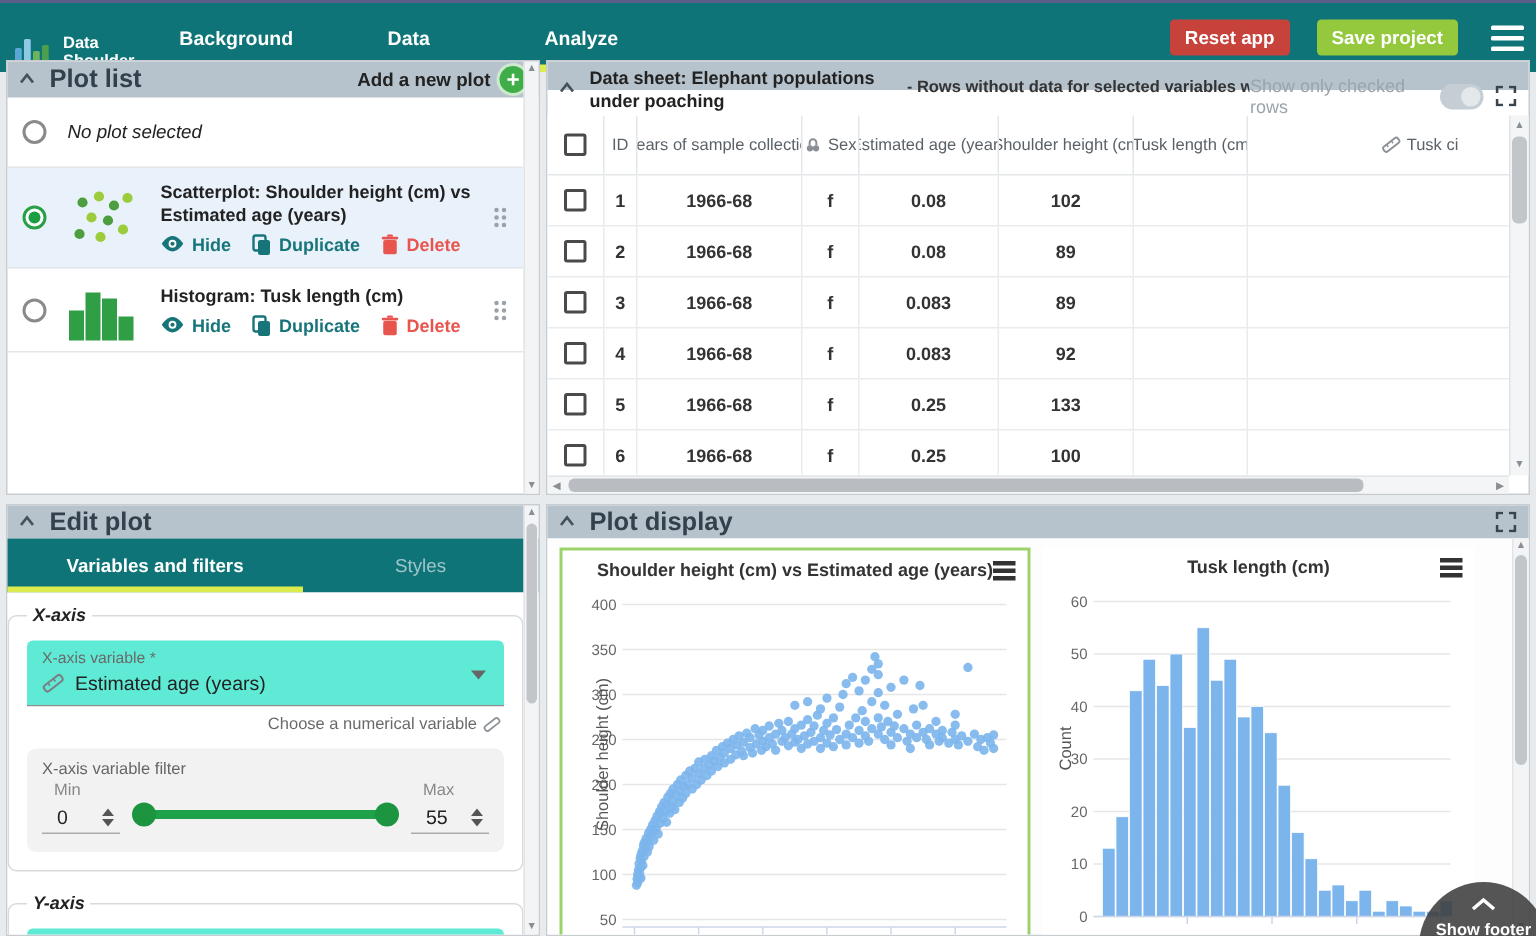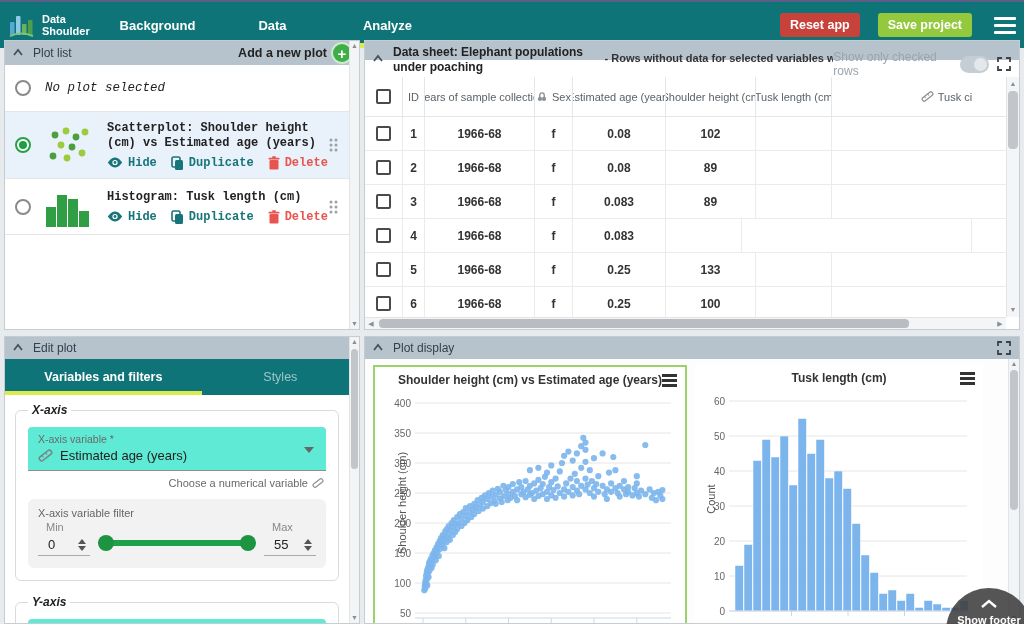--- a/index.html
+++ b/index.html
@@ -2,54 +2,54 @@
 <html><head>
 <meta charset="utf-8">
 <style>
   * { margin:0; padding:0; box-sizing:border-box; }
   html,body { width:1024px; height:624px; overflow:hidden; }
   body { font-family:"Liberation Sans", sans-serif; background:#e8ebee; position:relative; }
   #app { position:absolute; inset:0; }
   .topstrip { position:absolute; top:0; left:0; right:0; height:2px; background:#5b5e86; z-index:5; }
 
   
-  .nav { position:absolute; top:2px; left:0; right:0; height:46px; background:#0e7478; display:flex; align-items:center; }
+  .nav { position:absolute; top:2px; left:0; right:0; height:46px; background:#0e7478; display:flex; align-items:flex-end; }
   .logo { display:flex; align-items:center; margin-left:8px; }
   .logo-icon { width:26px; height:26px; margin-right:8px; }
   .logo-text { color:#fff; font-size:11px; font-weight:bold; line-height:12px; }
   .nav-tabs { position:absolute; left:100px; top:0; bottom:0; display:flex; }
   .nav-tab { width:115px; color:#fff; font-size:13px; font-weight:bold; display:flex; align-items:center; justify-content:center; position:relative; cursor:pointer; }
   .nav-tab.wide { width:130px; }
   .tab-underline { position:absolute; left:326px; bottom:0; width:191px; height:5px; background:#dcec4e; }
   .nav-right { position:absolute; right:8px; top:0; bottom:0; display:flex; align-items:center; gap:18px; }
   .btn { border:none; border-radius:3px; color:#fff; font-size:12.5px; font-weight:bold; padding:5px 10px; font-family:inherit; cursor:pointer; }
   .btn-reset { background:#c8423c; }
   .btn-save { background:#94c83d; }
   .burger { width:22px; display:flex; flex-direction:column; gap:4px; margin-left:4px; cursor:pointer; }
   .burger span { height:3px; background:#fff; border-radius:1px; }
 
   
   .panel { position:absolute; background:#fff; border:1px solid #c7ccd1; }
   .panel-head { background:#b7c3cc; display:flex; align-items:center; padding:0 8px; position:relative; }
-  .panel-title { font-size:12px; font-weight:normal; color:#33414c; margin-left:10px; }
+  .panel-title { font-size:17px; font-weight:bold; color:#33414c; margin-left:10px; }
   .chev { width:10px; height:10px; flex:0 0 auto; }
   .fsicon { width:14px; height:14px; margin-left:8px; flex:0 0 auto; }
 
   #plotListPanel { left:4px; top:40px; width:356px; height:290px; }
   #dataSheetPanel { left:364px; top:40px; width:656px; height:290px; }
   #editPanel { left:4px; top:336px; width:356px; height:288px; }
   #displayPanel { left:364px; top:336px; width:656px; height:288px; }
 
   
   #plotListPanel .panel-head { height:24px; }
   .addplot { margin-left:auto; display:flex; align-items:center; gap:6px; cursor:pointer; }
   .addplot-label { font-size:12.5px; font-weight:bold; color:#222; }
   .plus-circle { width:18px; height:18px; border-radius:50%; background:#3fae49; color:#fff; font-size:15px; font-weight:bold; display:flex; align-items:center; justify-content:center; box-shadow:0 0 0 2px #cfe9cf; line-height:1; }
   .plist { position:absolute; top:24px; bottom:0; left:0; right:10px; overflow:hidden; }
-  .plist-row { display:flex; align-items:center; border-bottom:1px solid #e3e6e9; padding:8px 10px; position:relative;font-family:Liberation Mono, monospace; }
+  .plist-row { display:flex; align-items:center; border-bottom:1px solid #e3e6e9; padding:8px 10px; position:relative; }
   .plist-row.selected { background:#e9f1fa; }
   .radio { width:16px; height:16px; border-radius:50%; border:2px solid #8a8a8a; background:#fff; flex:0 0 auto; cursor:pointer; }
   .radio.sel { border-color:#28a046; position:relative; }
   .radio.sel::after { content:""; position:absolute; inset:2px; border-radius:50%; background:#1d9e43; }
   .noplot { font-size:12.5px; font-style:italic; color:#222; margin-left:14px; }
   .thumb { width:54px; height:44px; margin:0 12px 0 10px; flex:0 0 auto; }
   .pl-body { flex:1; min-width:0; }
   .pl-title { font-size:12px; font-weight:bold; color:#222; line-height:15px; margin-bottom:5px; }
   .pl-actions { display:flex; align-items:center; gap:14px; }
   .pl-act { display:flex; align-items:center; gap:5px; font-size:12px; font-weight:bold; cursor:pointer; }
@@ -81,21 +81,21 @@
   .sheet-hsb { position:absolute; left:0; right:13px; bottom:0; height:12px; background:#f4f5f6; border-top:1px solid #e2e4e6; }
   .hsb-arrow { position:absolute; top:0; bottom:0; width:12px; color:#8a8f94; font-size:7px; display:flex; align-items:center; justify-content:center; cursor:pointer; }
   .hsb-thumb { position:absolute; top:1px; bottom:1px; left:14px; width:530px; background:#b9bdc1; border-radius:4px; cursor:grab; }
 
   
   #editPanel .panel-head { height:22px; }
   .edit-tabs { position:absolute; top:22px; left:0; right:0; height:36px; background:#0e7478; display:flex; }
   .edit-tab { flex:1; display:flex; align-items:center; justify-content:center; font-size:12.5px; color:#9fc5c8; position:relative; cursor:pointer; }
   .edit-tab.active { color:#fff; font-weight:bold; }
   .edit-tab.active::after { content:""; position:absolute; left:0; right:0; bottom:0; height:4px; background:#dcec4e; }
-  .edit-body { position:absolute; top:58px; left:0; right:10px; bottom:0; overflow:hidden; background:#fff; padding:8px 10px; }
+  .edit-body { position:absolute; top:58px; left:0; right:10px; bottom:0; overflow:hidden; background:#fff; padding:8px 0; }
   fieldset { border:1px solid #d8dadc; border-radius:6px; padding:10px 12px 12px; margin-bottom:14px; }
   legend { font-size:12px; font-weight:bold; font-style:italic; color:#222; padding:0 4px; }
   .select-ctl { background:#5eead4; border-bottom:1px solid #8f8f8f; border-radius:4px 4px 0 0; padding:6px 10px 7px; position:relative; cursor:pointer; }
   .select-label { font-size:10.5px; color:#6a6a6a; margin-bottom:3px; }
   .select-value { display:flex; align-items:center; gap:7px; font-size:13px; color:#222; }
   .caret { position:absolute; right:12px; top:50%; margin-top:-2px; width:0; height:0; border-left:5px solid transparent; border-right:5px solid transparent; border-top:6px solid #666; }
   .hint { display:flex; justify-content:flex-end; align-items:center; gap:4px; font-size:11px; color:#6a6a6a; margin:6px 2px 10px; }
   .filter-card { background:#f2f2f2; border-radius:6px; padding:8px 10px 12px; }
   .filter-label { font-size:11px; color:#666; margin-bottom:2px; }
   .filter-row { display:flex; align-items:flex-end; gap:8px; }
@@ -403,20 +403,21 @@
             <div class="cell c7"></div>
           </div>
           <div class="trow">
             <div class="cell c0">
               <span class="checkbox"></span>
             </div>
             <div class="cell c1">4</div>
             <div class="cell c2">1966-68</div>
             <div class="cell c3">f</div>
             <div class="cell c4">0.083</div>
+            <div class="cell c5">92</div>
             <div class="cell c6"></div>
             <div class="cell c7"></div>
           </div>
           <div class="trow">
             <div class="cell c0">
               <span class="checkbox"></span>
             </div>
             <div class="cell c1">5</div>
             <div class="cell c2">1966-68</div>
             <div class="cell c3">f</div>

